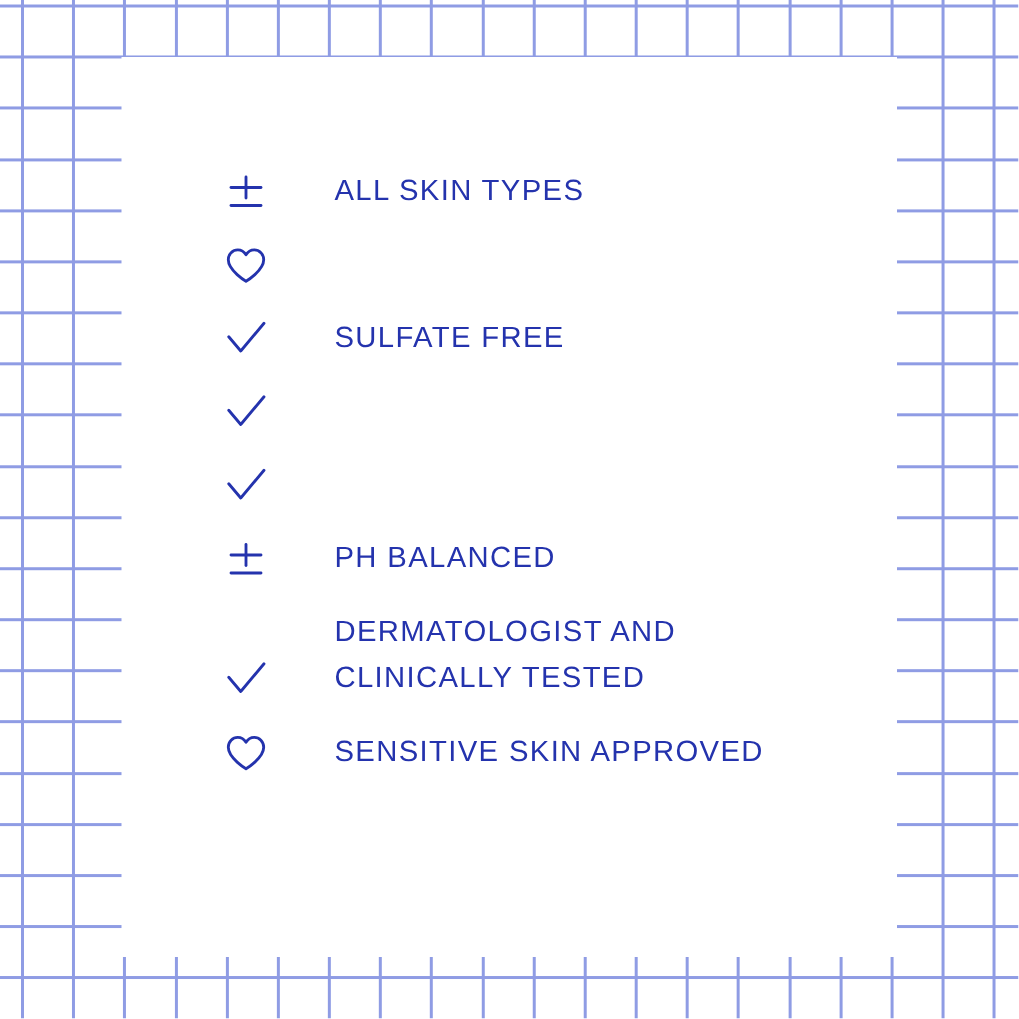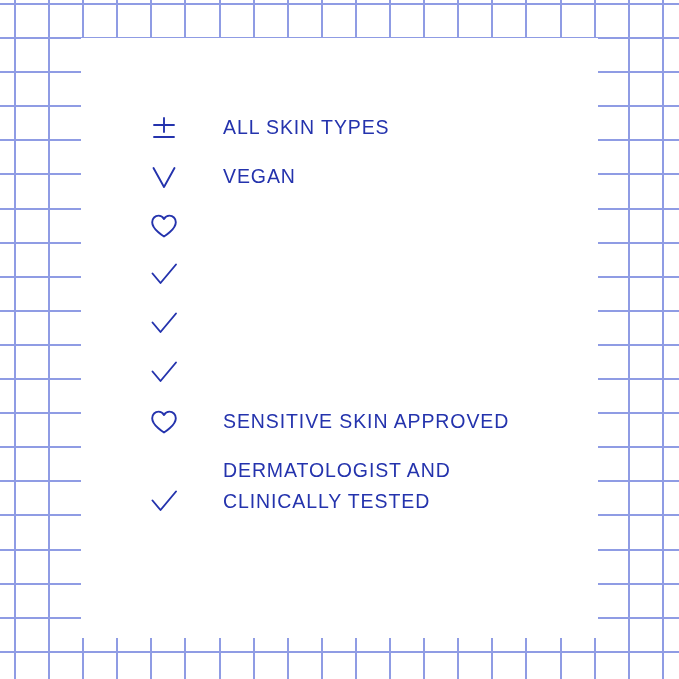--- a/index.html
+++ b/index.html
@@ -126,66 +126,69 @@
               <line x1="15" y1="5" x2="15" y2="19" stroke="#2433ad" stroke-width="1.9" stroke-linecap="round" stroke-linejoin="round" fill="none"></line>
               <line x1="5" y1="12" x2="25" y2="12" stroke="#2433ad" stroke-width="1.9" stroke-linecap="round" stroke-linejoin="round" fill="none"></line>
               <line x1="5" y1="24" x2="25" y2="24" stroke="#2433ad" stroke-width="1.9" stroke-linecap="round" stroke-linejoin="round" fill="none"></line>
             </svg>
           </span>
           <span class="claim-label">ALL SKIN TYPES</span>
         </li>
         <li class="claim-row">
           <span class="claim-icon">
             <svg width="30" height="30" viewBox="0 0 30 30" fill="none">
-              <path d="M4.5 6 L15 25 L25.5 6" stroke="#2433ad" stroke-width="1.9" stroke-linecap="round" stroke-linejoin="round" fill="none"></path>
+              <path d="M15 25.5 C15 25.5 3.2 18.4 3.2 11.2 C3.2 7.4 6.1 4.6 9.5 4.6 C12.0 4.6 13.9 6.0 15 7.9 C16.1 6.0 18.0 4.6 20.5 4.6 C23.9 4.6 26.8 7.4 26.8 11.2 C26.8 18.4 15 25.5 15 25.5 Z" stroke="#2433ad" stroke-width="1.9" stroke-linecap="round" stroke-linejoin="round" fill="none"></path>
             </svg>
           </span>
-          <span class="claim-label">VEGAN</span>
         </li>
         <li class="claim-row">
           <span class="claim-icon">
             <svg width="30" height="30" viewBox="0 0 30 30" fill="none">
-              <path d="M15 25.5 C15 25.5 3.2 18.4 3.2 11.2 C3.2 7.4 6.1 4.6 9.5 4.6 C12.0 4.6 13.9 6.0 15 7.9 C16.1 6.0 18.0 4.6 20.5 4.6 C23.9 4.6 26.8 7.4 26.8 11.2 C26.8 18.4 15 25.5 15 25.5 Z" stroke="#2433ad" stroke-width="1.9" stroke-linecap="round" stroke-linejoin="round" fill="none"></path>
+              <path d="M3.5 13.5 L11.5 23 L27 4.5" stroke="#2433ad" stroke-width="1.9" stroke-linecap="round" stroke-linejoin="round" fill="none"></path>
             </svg>
           </span>
+          <span class="claim-label">SULFATE FREE</span>
         </li>
         <li class="claim-row">
           <span class="claim-icon">
             <svg width="30" height="30" viewBox="0 0 30 30" fill="none">
               <path d="M3.5 13.5 L11.5 23 L27 4.5" stroke="#2433ad" stroke-width="1.9" stroke-linecap="round" stroke-linejoin="round" fill="none"></path>
             </svg>
           </span>
         </li>
         <li class="claim-row">
           <span class="claim-icon">
             <svg width="30" height="30" viewBox="0 0 30 30" fill="none">
               <path d="M3.5 13.5 L11.5 23 L27 4.5" stroke="#2433ad" stroke-width="1.9" stroke-linecap="round" stroke-linejoin="round" fill="none"></path>
             </svg>
           </span>
         </li>
         <li class="claim-row">
           <span class="claim-icon">
             <svg width="30" height="30" viewBox="0 0 30 30" fill="none">
-              <path d="M3.5 13.5 L11.5 23 L27 4.5" stroke="#2433ad" stroke-width="1.9" stroke-linecap="round" stroke-linejoin="round" fill="none"></path>
+              <line x1="15" y1="5" x2="15" y2="19" stroke="#2433ad" stroke-width="1.9" stroke-linecap="round" stroke-linejoin="round" fill="none"></line>
+              <line x1="5" y1="12" x2="25" y2="12" stroke="#2433ad" stroke-width="1.9" stroke-linecap="round" stroke-linejoin="round" fill="none"></line>
+              <line x1="5" y1="24" x2="25" y2="24" stroke="#2433ad" stroke-width="1.9" stroke-linecap="round" stroke-linejoin="round" fill="none"></line>
             </svg>
           </span>
-        </li>
-        <li class="claim-row">
-          <span class="claim-icon">
-            <svg width="30" height="30" viewBox="0 0 30 30" fill="none">
-              <path d="M15 25.5 C15 25.5 3.2 18.4 3.2 11.2 C3.2 7.4 6.1 4.6 9.5 4.6 C12.0 4.6 13.9 6.0 15 7.9 C16.1 6.0 18.0 4.6 20.5 4.6 C23.9 4.6 26.8 7.4 26.8 11.2 C26.8 18.4 15 25.5 15 25.5 Z" stroke="#2433ad" stroke-width="1.9" stroke-linecap="round" stroke-linejoin="round" fill="none"></path>
-            </svg>
-          </span>
-          <span class="claim-label">SENSITIVE SKIN APPROVED</span>
+          <span class="claim-label">PH BALANCED</span>
         </li>
         <li class="claim-row two-line">
           <span class="claim-icon">
             <svg width="30" height="30" viewBox="0 0 30 30" fill="none">
               <path d="M3.5 13.5 L11.5 23 L27 4.5" stroke="#2433ad" stroke-width="1.9" stroke-linecap="round" stroke-linejoin="round" fill="none"></path>
             </svg>
           </span>
           <span class="claim-label">DERMATOLOGIST AND
 CLINICALLY TESTED</span>
         </li>
+        <li class="claim-row">
+          <span class="claim-icon">
+            <svg width="30" height="30" viewBox="0 0 30 30" fill="none">
+              <path d="M15 25.5 C15 25.5 3.2 18.4 3.2 11.2 C3.2 7.4 6.1 4.6 9.5 4.6 C12.0 4.6 13.9 6.0 15 7.9 C16.1 6.0 18.0 4.6 20.5 4.6 C23.9 4.6 26.8 7.4 26.8 11.2 C26.8 18.4 15 25.5 15 25.5 Z" stroke="#2433ad" stroke-width="1.9" stroke-linecap="round" stroke-linejoin="round" fill="none"></path>
+            </svg>
+          </span>
+          <span class="claim-label">SENSITIVE SKIN APPROVED</span>
+        </li>
       </ul>
   </div>
 
 </div>
 
 </body></html>

